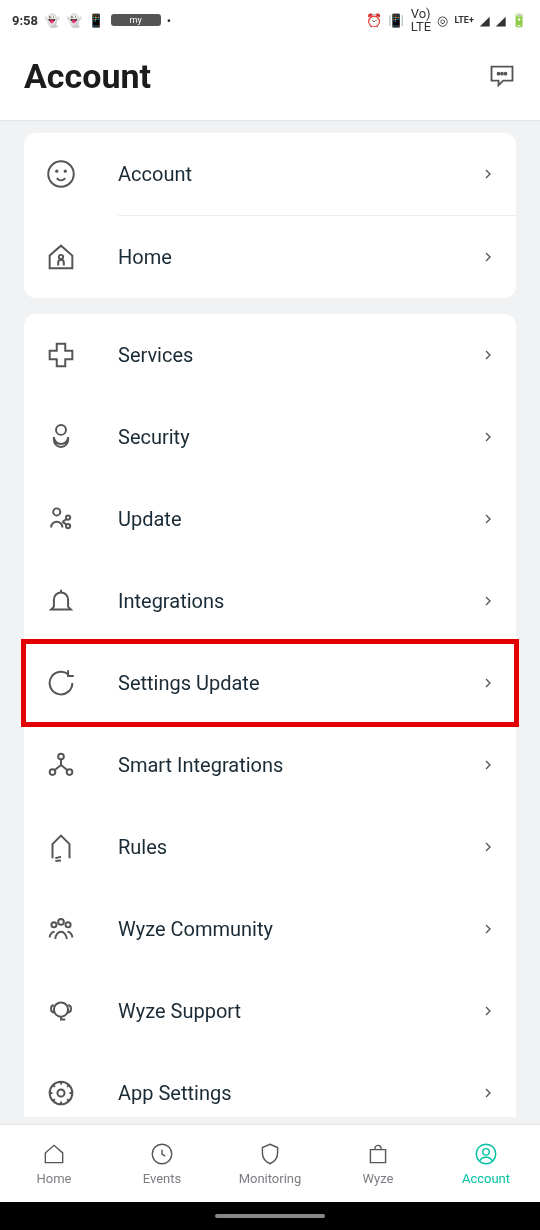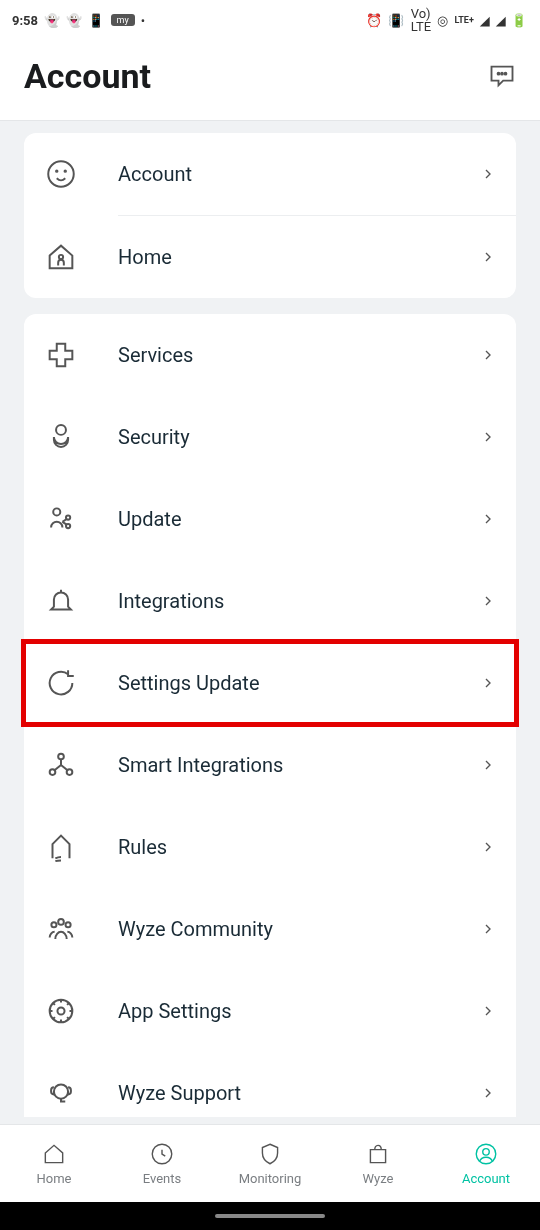--- a/index.html
+++ b/index.html
@@ -134,21 +134,21 @@
   </style>
 </head>
 <body>
 
 <div class="status-bar">
   <div class="status-left">
     <span style="font-weight:700">9:58</span>
     <span>👻</span>
     <span>👻</span>
     <span>📱</span>
-    <span style="background:#555;color:#fff;font-size:9px;padding:1px 6px;border-radius:3px">my</span>
+    <span style="background:#555;color:#fff;font-size:9px;padding:1px 19px;border-radius:3px">my</span>
     <span>•</span>
   </div>
   <div class="status-right">
     <span>⏰</span>
     <span>📳</span>
     <span style="font-size:13px;line-height:1;white-space:pre;text-align:left">Vo)
 LTE</span>
     <span>◎</span>
     <span style="font-size:9px;font-weight:700">LTE+</span>
     <span>◢</span>
@@ -299,42 +299,42 @@
           </svg>
       </span>
       <span class="label">Wyze Community</span>
       <svg class="chevron" viewBox="0 0 24 24" fill="none" stroke-width="2">
           <path d="M9 6l6 6-6 6"></path>
         </svg>
     </div>
     <div class="row">
       <span class="icon-wrap">
         <svg viewBox="0 0 24 24" fill="none" stroke-width="1.4">
+            <circle cx="12" cy="11" r="5"></circle>
+            <path d="M7 11v2a2 2 0 01-2-2v-1a2 2 0 012-2M17 11v2a2 2 0 002-2v-1a2 2 0 00-2-2M12 16v2h3"></path>
+          </svg>
+      </span>
+      <span class="label">Wyze Support</span>
+      <svg class="chevron" viewBox="0 0 24 24" fill="none" stroke-width="2">
+          <path d="M9 6l6 6-6 6"></path>
+        </svg>
+    </div>
+    <div class="row">
+      <span class="icon-wrap">
+        <svg viewBox="0 0 24 24" fill="none" stroke-width="1.4">
             <circle cx="12" cy="12" r="8"></circle>
             <circle cx="12" cy="12" r="2.5"></circle>
             <path d="M12 4v2M12 18v2M4 12h2M18 12h2M6.3 6.3l1.4 1.4M16.3 16.3l1.4 1.4M6.3 17.7l1.4-1.4M16.3 7.7l1.4-1.4"></path>
           </svg>
       </span>
       <span class="label">App Settings</span>
       <svg class="chevron" viewBox="0 0 24 24" fill="none" stroke-width="2">
           <path d="M9 6l6 6-6 6"></path>
         </svg>
     </div>
-    <div class="row">
-      <span class="icon-wrap">
-        <svg viewBox="0 0 24 24" fill="none" stroke-width="1.4">
-            <circle cx="12" cy="11" r="5"></circle>
-            <path d="M7 11v2a2 2 0 01-2-2v-1a2 2 0 012-2M17 11v2a2 2 0 002-2v-1a2 2 0 00-2-2M12 16v2h3"></path>
-          </svg>
-      </span>
-      <span class="label">Wyze Support</span>
-      <svg class="chevron" viewBox="0 0 24 24" fill="none" stroke-width="2">
-          <path d="M9 6l6 6-6 6"></path>
-        </svg>
-    </div>
   </div>
 
 </div>
 
 <div class="bottom-nav">
   <div class="nav-item">
     <svg viewBox="0 0 24 24" fill="none" stroke-width="1.3">
         <path d="M4 11l8-7 8 7v9H4z"></path>
       </svg>
     <span>Home</span>

